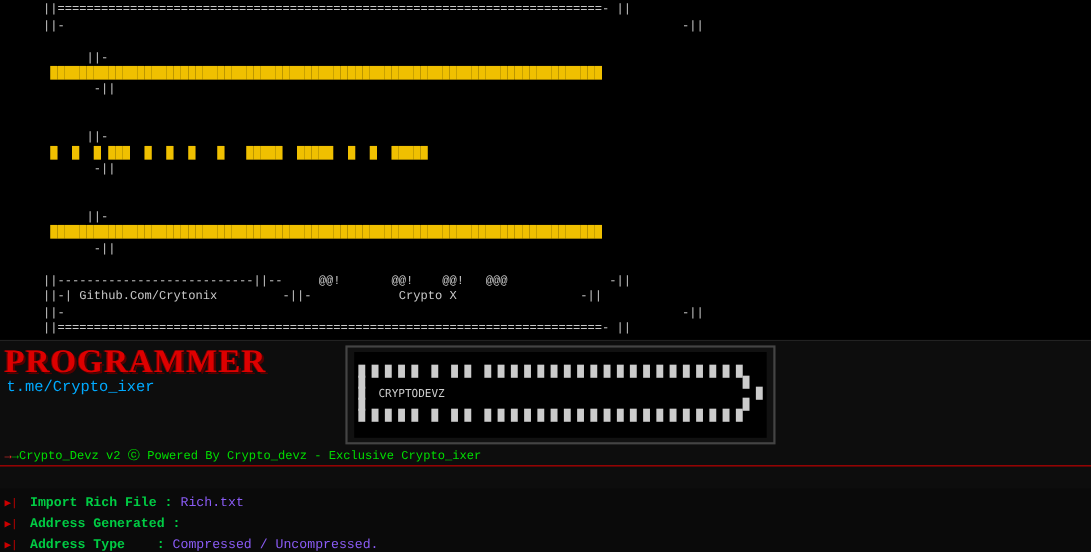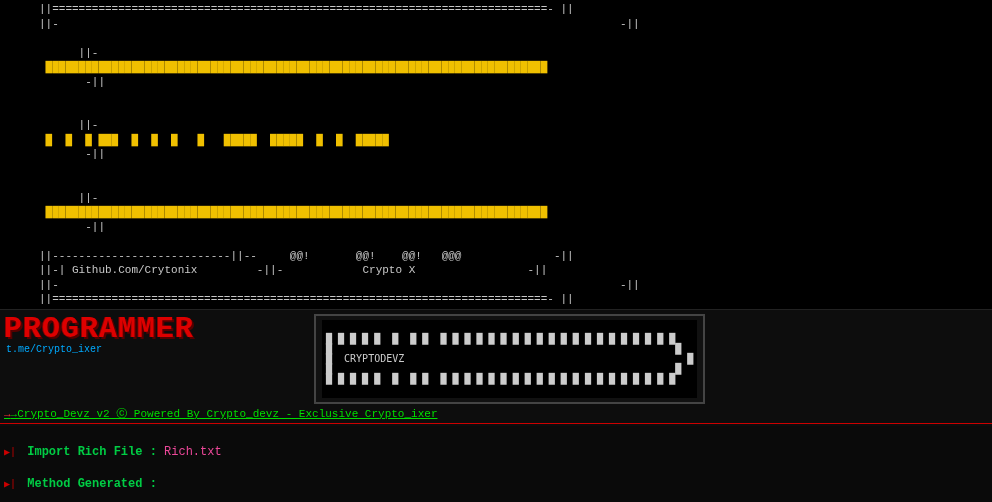--- a/index.html
+++ b/index.html
@@ -31,22 +31,21 @@
       color: #f0c000;
       font-weight: bold;
     }
 
     .version-line {
       color: #00ff00;
       font-size: 11px;
       font-family: 'Courier New', monospace;
       padding: 1px 4px;
       border-bottom: 1px solid #cc0000;
-      margin-bottom: 2px;
-      text-decoration: underline;
+      margin-bottom: 20px;
     }
 
     
     .info-section {
       background: #0a0a0a;
       padding: 4px 4px;
       font-family: 'Courier New', monospace;
       font-size: 12px;
     }
 
@@ -59,25 +58,24 @@
 
     .play-btn {
       color: #cc0000;
       margin-right: 4px;
       font-size: 10px;
     }
 
     .label-green {
       color: #00cc44;
       font-weight: bold;
-      margin-top: 13px;
     }
 
     .value-yellow {
-      color: #ec4899;
+      color: #8b5cf6;
       font-family: Liberation Mono, monospace;
     }
 
     
     .logo-left {
       display: flex;
       flex-direction: column;
       align-items: flex-start;
     }
 
@@ -102,32 +100,32 @@
     }
 
     .logo-row {
       display: flex;
       flex-direction: row;
       align-items: center;
       padding: 2px 0;
     }
 
     .prog-text {
-      font-family: Liberation Mono, monospace;
+      font-family: Liberation Serif, serif;
       font-size: 30px;
       font-weight: 900;
       color: #dd0000;
       letter-spacing: 1px;
       line-height: 1;
       text-shadow: 2px 2px 0 #550000, -1px 0 0 #880000;
     }
 
     .tme-text {
       font-family: 'Courier New', monospace;
-      font-size: 10px;
+      font-size: 14px;
       color: #00aaff;
       margin-left: 2px;
     }
   </style>
 </head>
 <body>
 
 <div class="main-container">
 
   <div class="ascii-banner">
@@ -179,21 +177,21 @@
   </div>
 
   <div class="info-section">
     <div class="info-line">
       <span class="play-btn">▶|</span>
       <span class="label-green"> Import Rich File : </span>
       <span class="value-yellow">Rich.txt</span>
     </div>
     <div class="info-line">
       <span class="play-btn">▶|</span>
-      <span class="label-green"> Method Generated : </span>
+      <span class="label-green"> Address Generated : </span>
     </div>
     <div class="info-line">
       <span class="play-btn">▶|</span>
       <span class="label-green"> Address Type    : </span>
       <span class="value-yellow">Compressed / Uncompressed.</span>
     </div>
 
   </div>
 
 </div>

